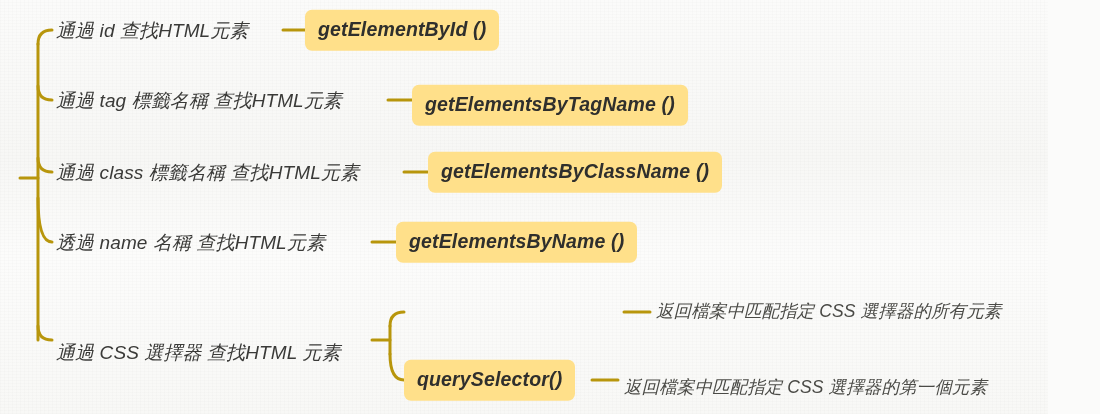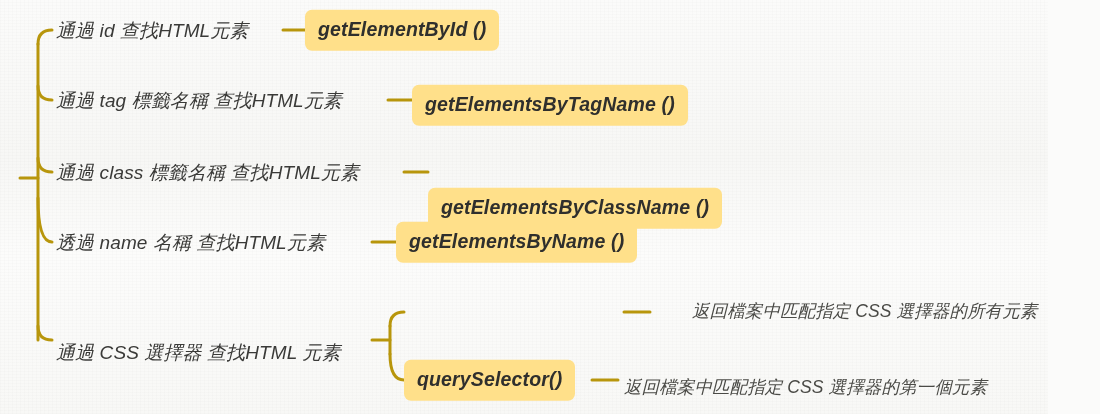--- a/index.html
+++ b/index.html
@@ -96,25 +96,25 @@
     </g>
   </svg>
 
   <div class="node-label" style="left:56px; top:30px;">通過 id 查找HTML元素</div>
   <div class="badge" style="left:305px; top:30px;">getElementById ()</div>
 
   <div class="node-label" style="left:56px; top:100px;">通過 tag 標籤名稱 查找HTML元素</div>
   <div class="badge" style="left:412px; top:84px;margin-top:21px;">getElementsByTagName ()</div>
 
   <div class="node-label" style="left:56px; top:172px;">通過 class 標籤名稱 查找HTML元素</div>
-  <div class="badge" style="left:428px; top:172px;margin-top:36px;">getElementsByClassName ()</div>
+  <div class="badge" style="left:428px; top:172px;">getElementsByClassName ()</div>
 
   <div class="node-label" style="left:56px; top:242px;">透過 name 名稱 查找HTML元素</div>
   <div class="badge" style="left:396px; top:242px;">getElementsByName ()</div>
 
   <div class="node-label" style="left:56px; top:340px;margin-top:12px;">通過 CSS 選擇器 查找HTML 元素</div>
 
-  <div class="node-desc" style="left:656px; top:312px;margin-left:36px;">返回檔案中匹配指定 CSS 選擇器的所有元素</div>
+  <div class="node-desc" style="left:656px; top:312px;">返回檔案中匹配指定 CSS 選擇器的所有元素</div>
 
   <div class="badge" style="left:404px; top:380px;">querySelector()</div>
   <div class="node-desc" style="left:624px; top:388px;">返回檔案中匹配指定 CSS 選擇器的第一個元素</div>
 
 </div>
 
 </body></html>

